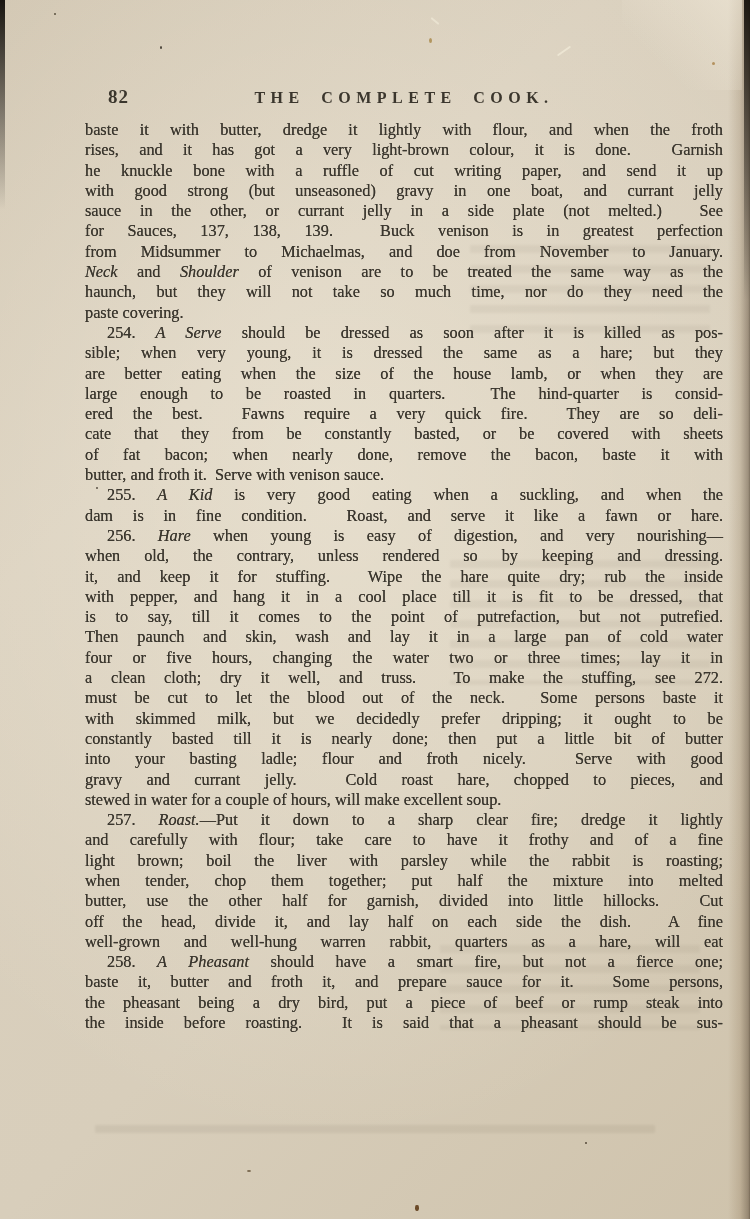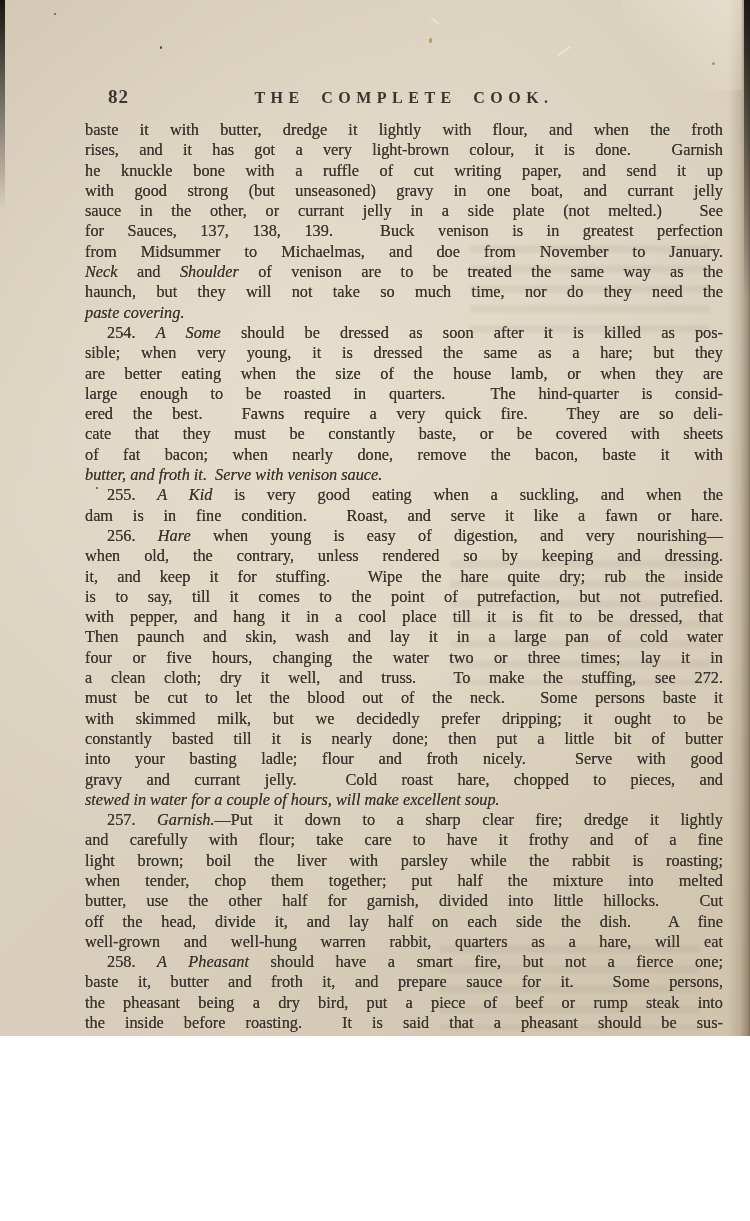--- a/index.html
+++ b/index.html
@@ -1,18 +1,18 @@
 <!DOCTYPE html>
 <html><head>
 <meta charset="utf-8">
 <style>
   html,body{margin:0;padding:0;}
   #page{
     position:relative;
-    width:750px;height:1036px;
+    width:750px;height:1219px;
     overflow:hidden;
     background:
       radial-gradient(ellipse 120% 90% at 45% 40%, rgba(255,250,235,0.35), rgba(0,0,0,0) 60%),
       linear-gradient(135deg, #d3c8b4 0%, #dad0be 30%, #d8cebb 62%, #cfc3ac 100%);
     font-family:"Liberation Serif", serif;
     color:#38342c;
   }
   
   .edge-right{position:absolute;right:0;top:0;bottom:0;width:22px;
     background:linear-gradient(to right, rgba(125,100,68,0) 0%, rgba(125,100,68,0.22) 55%, rgba(82,64,44,0.45) 92%, rgba(60,46,30,0.6) 100%);}
@@ -38,21 +38,21 @@
     font-size:16px;font-weight:700;letter-spacing:5.5px;word-spacing:7px;color:#3b362d;}
   
   .body{position:absolute;left:85px;top:120px;width:638px;}
   .line{
     font-size:16.3px;line-height:20.3px;height:20.3px;
     text-align:justify;text-align-last:justify;text-justify:inter-word;
     white-space:normal;color:#3a362e;
     text-shadow:0 0 0.4px rgba(52,47,38,0.85);
   }
   .line.ind{text-indent:22px;}
-  .line.end{text-align-last:left;font-style:italic;}
+  .line.end{text-align-last:left;}
   .it{font-style:italic;margin-top:8px;}
 </style>
 </head>
 <body>
 
 <div id="page">
 
   <div class="edge-right"></div>
   <div class="edge-right-top"></div>
   <div class="edge-left-top"></div>
@@ -83,45 +83,45 @@
       <div class="line"><span>baste it with butter, dredge it lightly with flour, and when the froth</span></div>
       <div class="line"><span>rises, and it has got a very light-brown colour, it is done.&nbsp; Garnish</span></div>
       <div class="line"><span>he knuckle bone with a ruffle of cut writing paper, and send it up</span></div>
       <div class="line"><span>with good strong (but unseasoned) gravy in one boat, and currant jelly</span></div>
       <div class="line"><span>sauce in the other, or currant jelly in a side plate (not melted.)&nbsp; See</span></div>
       <div class="line"><span>for Sauces, 137, 138, 139.&nbsp; Buck venison is in greatest perfection</span></div>
       <div class="line"><span>from Midsummer to Michaelmas, and doe from November to January.</span></div>
       <div class="line"><span class="it">Neck</span><span> and </span><span class="it">Shoulder</span><span> of venison are to be treated the same way as the</span></div>
       <div class="line"><span>haunch, but they will not take so much time, nor do they need the</span></div>
       <div class="line end"><span>paste covering.</span></div>
-      <div class="line ind"><span>254. </span><span class="it">A Some</span><span> should be dressed as soon after it is killed as pos-</span></div>
+      <div class="line ind"><span>254. </span><span class="it">A Serve</span><span> should be dressed as soon after it is killed as pos-</span></div>
       <div class="line"><span>sible; when very young, it is dressed the same as a hare; but they</span></div>
       <div class="line"><span>are better eating when the size of the house lamb, or when they are</span></div>
       <div class="line"><span>large enough to be roasted in quarters.&nbsp; The hind-quarter is consid-</span></div>
       <div class="line"><span>ered the best.&nbsp; Fawns require a very quick fire.&nbsp; They are so deli-</span></div>
-      <div class="line"><span>cate that they must be constantly baste, or be covered with sheets</span></div>
+      <div class="line"><span>cate that they from be constantly basted, or be covered with sheets</span></div>
       <div class="line"><span>of fat bacon; when nearly done, remove the bacon, baste it with</span></div>
       <div class="line end"><span>butter, and froth it.&nbsp; Serve with venison sauce.</span></div>
       <div class="line ind"><span>255. </span><span class="it">A Kid</span><span> is very good eating when a suckling, and when the</span></div>
       <div class="line"><span>dam is in fine condition.&nbsp; Roast, and serve it like a fawn or hare.</span></div>
       <div class="line ind"><span>256. </span><span class="it">Hare</span><span> when young is easy of digestion, and very nourishing—</span></div>
       <div class="line"><span>when old, the contrary, unless rendered so by keeping and dressing.</span></div>
       <div class="line"><span>it, and keep it for stuffing.&nbsp; Wipe the hare quite dry; rub the inside</span></div>
+      <div class="line"><span>with pepper, and hang it in a cool place till it is fit to be dressed, that</span></div>
       <div class="line"><span>is to say, till it comes to the point of putrefaction, but not putrefied.</span></div>
-      <div class="line"><span>with pepper, and hang it in a cool place till it is fit to be dressed, that</span></div>
       <div class="line"><span>Then paunch and skin, wash and lay it in a large pan of cold water</span></div>
       <div class="line"><span>four or five hours, changing the water two or three times; lay it in</span></div>
       <div class="line"><span>a clean cloth; dry it well, and truss.&nbsp; To make the stuffing, see 272.</span></div>
       <div class="line"><span>must be cut to let the blood out of the neck.&nbsp; Some persons baste it</span></div>
       <div class="line"><span>with skimmed milk, but we decidedly prefer dripping; it ought to be</span></div>
       <div class="line"><span>constantly basted till it is nearly done; then put a little bit of butter</span></div>
       <div class="line"><span>into your basting ladle; flour and froth nicely.&nbsp; Serve with good</span></div>
       <div class="line"><span>gravy and currant jelly.&nbsp; Cold roast hare, chopped to pieces, and</span></div>
       <div class="line end"><span>stewed in water for a couple of hours, will make excellent soup.</span></div>
-      <div class="line ind"><span>257. </span><span class="it">Garnish.</span><span>—Put it down to a sharp clear fire; dredge it lightly</span></div>
+      <div class="line ind"><span>257. </span><span class="it">Roast.</span><span>—Put it down to a sharp clear fire; dredge it lightly</span></div>
       <div class="line"><span>and carefully with flour; take care to have it frothy and of a fine</span></div>
       <div class="line"><span>light brown; boil the liver with parsley while the rabbit is roasting;</span></div>
       <div class="line"><span>when tender, chop them together; put half the mixture into melted</span></div>
       <div class="line"><span>butter, use the other half for garnish, divided into little hillocks.&nbsp; Cut</span></div>
       <div class="line"><span>off the head, divide it, and lay half on each side the dish.&nbsp; A fine</span></div>
       <div class="line"><span>well-grown and well-hung warren rabbit, quarters as a hare, will eat</span></div>
       <div class="line ind"><span>258. </span><span class="it">A Pheasant</span><span> should have a smart fire, but not a fierce one;</span></div>
       <div class="line"><span>baste it, butter and froth it, and prepare sauce for it.&nbsp; Some persons,</span></div>
       <div class="line"><span>the pheasant being a dry bird, put a piece of beef or rump steak into</span></div>
       <div class="line"><span>the inside before roasting.&nbsp; It is said that a pheasant should be sus-</span></div>

